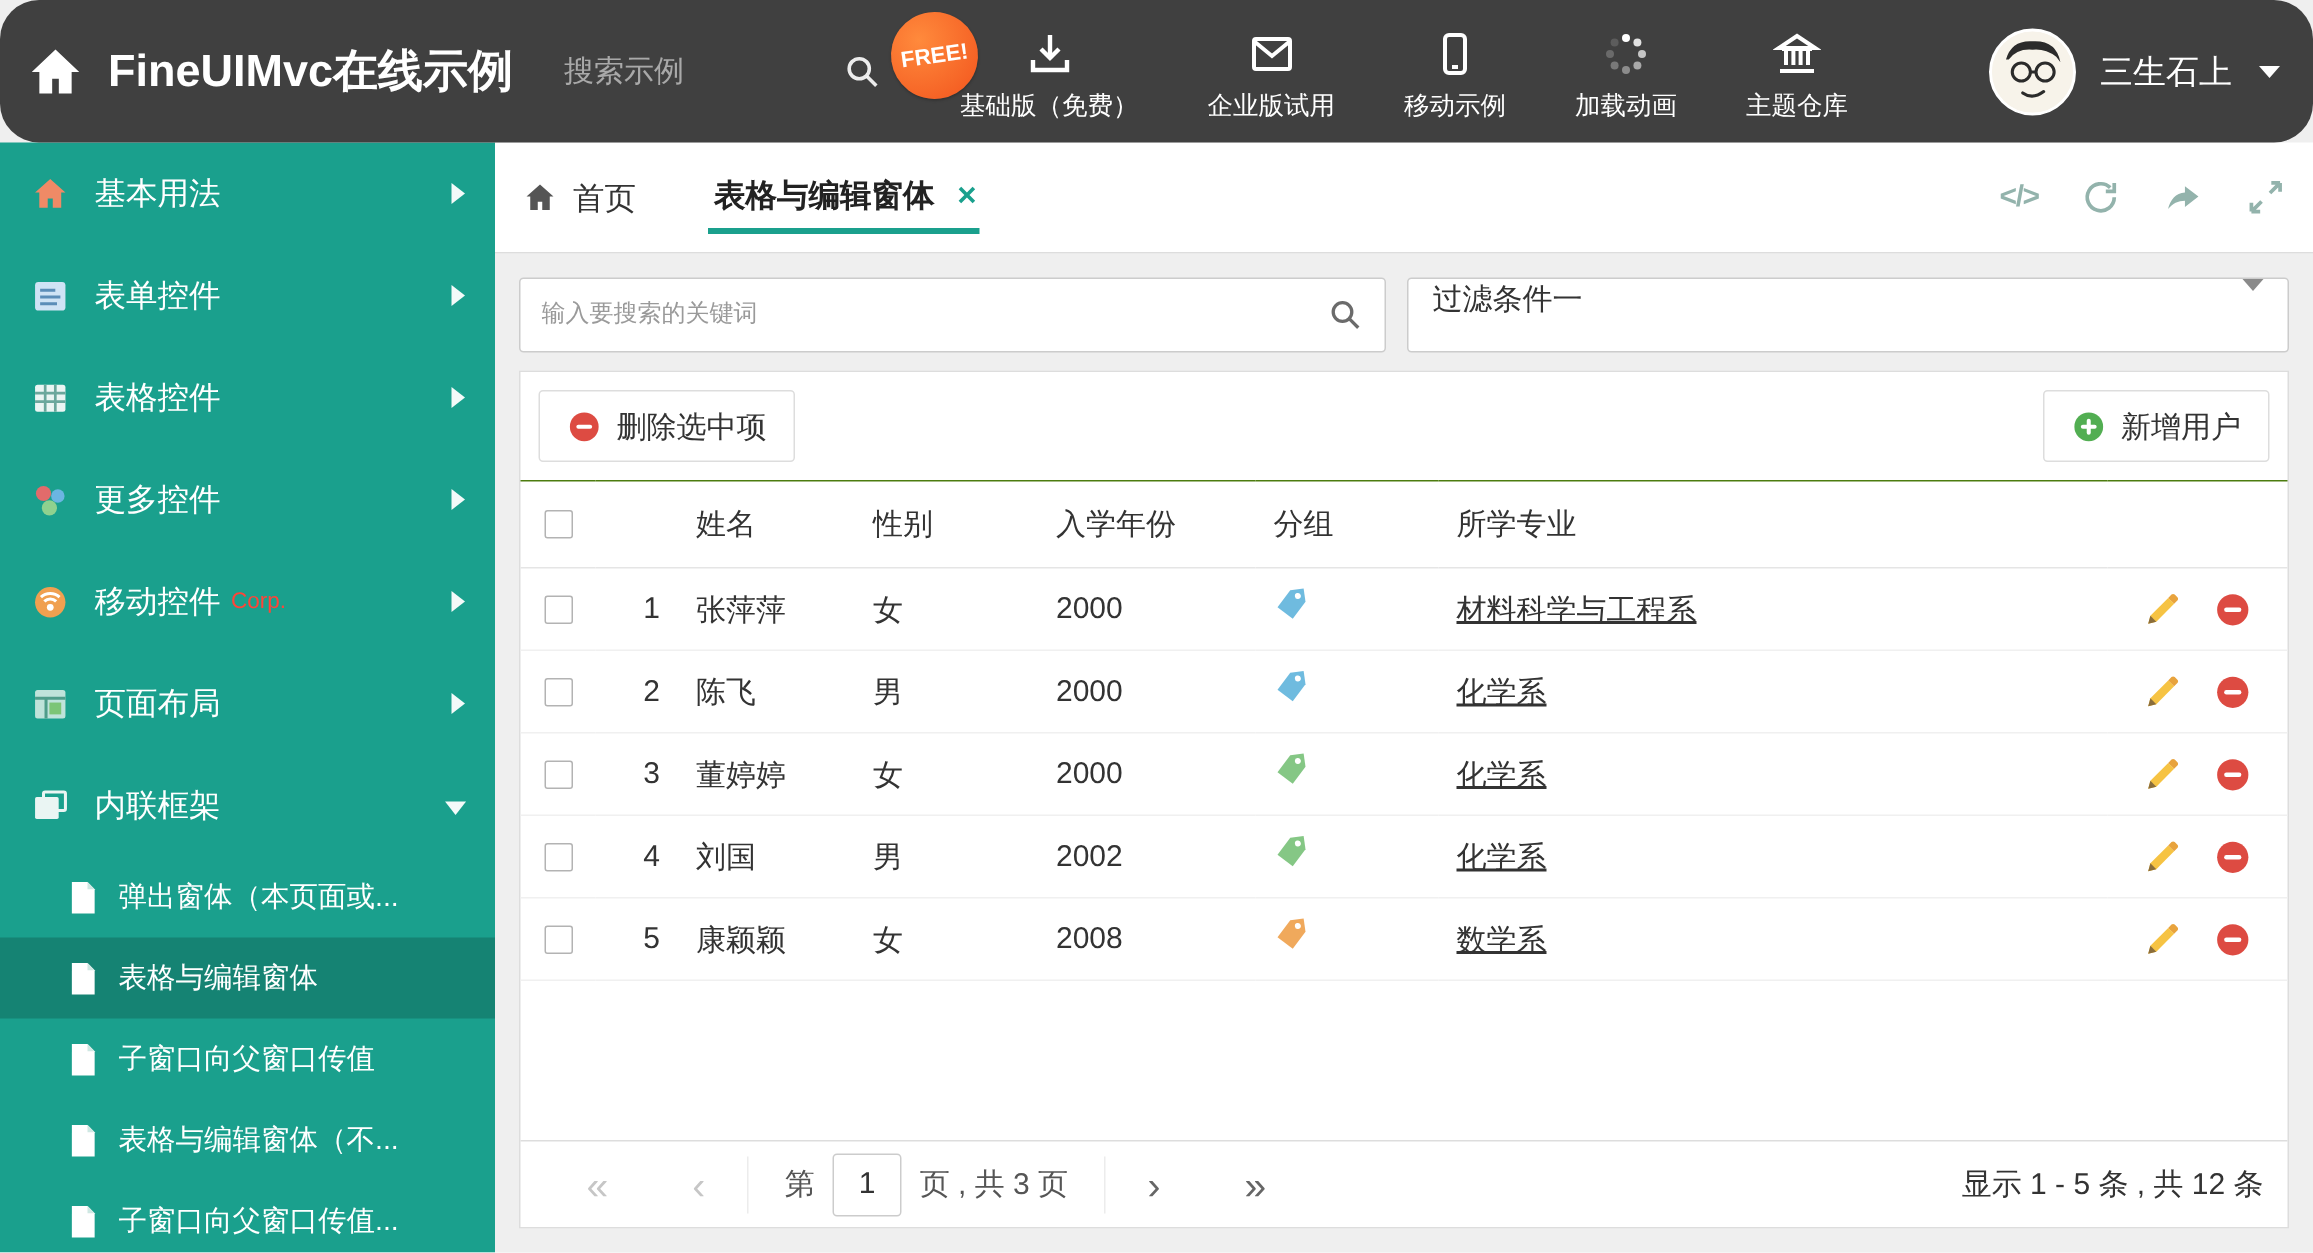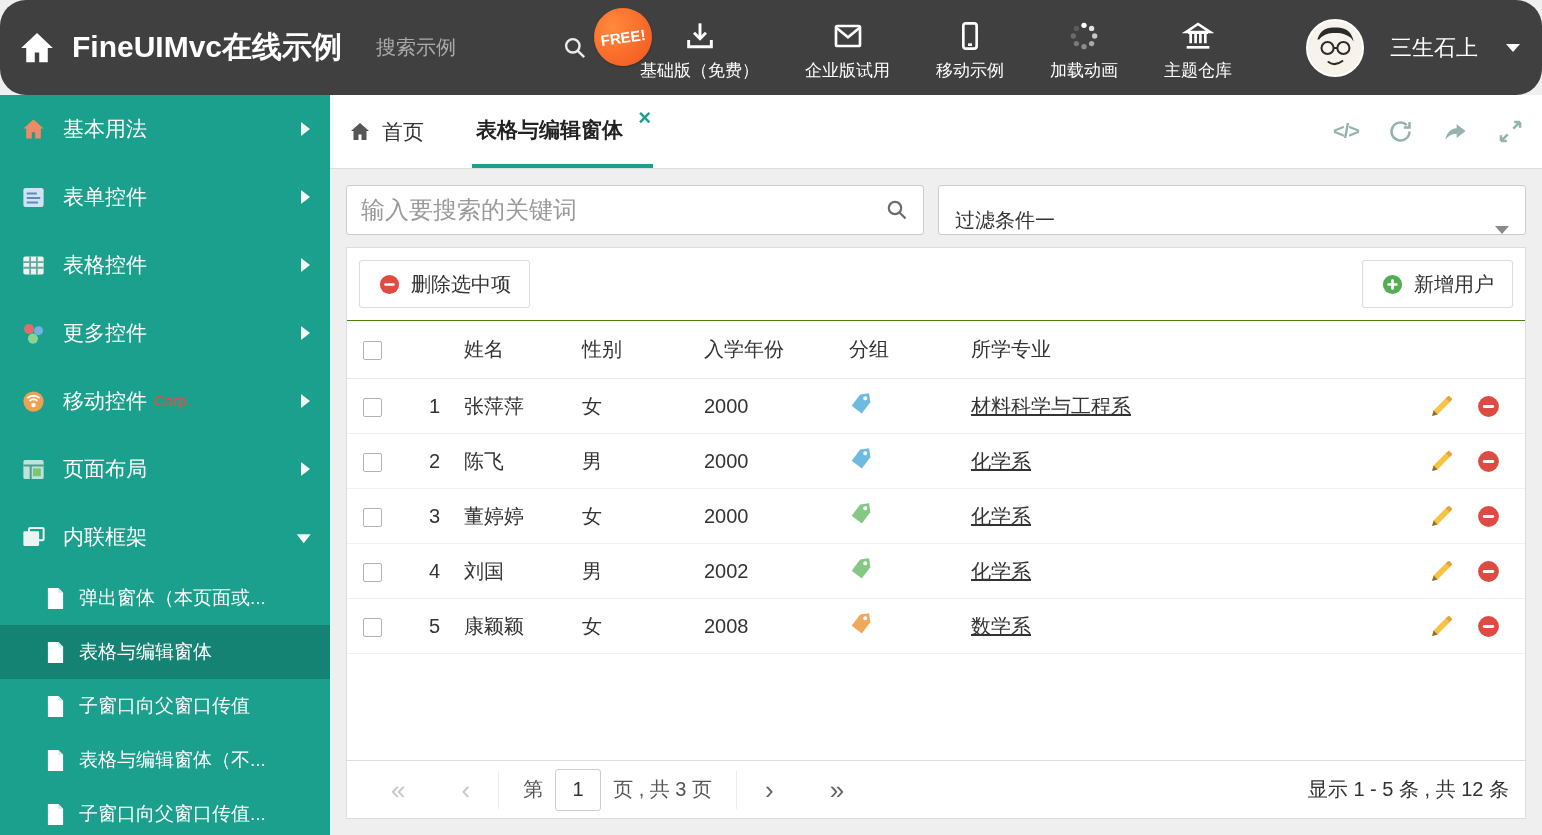--- a/index.html
+++ b/index.html
@@ -13,56 +13,56 @@
   .hsearch { margin-left:34px; width:212px; display:flex; align-items:center; cursor:text; }
   .hsearch-ph { color:rgba(255,255,255,.55); font-size:20px; }
   .hsearch-icon { margin-left:auto; width:26px; height:26px; color:rgba(255,255,255,.9); }
   .hnav { display:flex; margin-left:52px; align-items:flex-start; gap:46px; }
   .hnav-item { display:flex; flex-direction:column; align-items:center; gap:7px; cursor:pointer; position:relative; padding-top:6px; }
   .hnav-item .nicon { width:32px; height:32px; color:#fff; }
   .hnav-item .nlabel { font-size:17px; white-space:nowrap; }
   .free-badge { position:absolute; top:-6px; left:-46px; width:58px; height:58px; border-radius:50%;
     background:radial-gradient(circle at 35% 30%, #ff8a3c, #f2541d); display:flex; align-items:center; justify-content:center;
     font-size:15px; font-weight:bold; color:#fff; transform:rotate(-8deg); box-shadow:0 1px 2px rgba(0,0,0,.25); }
-  .huser { margin-left:auto; margin-right:22px; display:flex; align-items:center; gap:26px; cursor:pointer; }
+  .huser { margin-left:auto; margin-right:22px; display:flex; align-items:center; gap:16px; cursor:pointer; }
   .avatar { width:58px; height:58px; border-radius:50%; background:#f7f3ea; border:2px solid #fff; overflow:hidden; flex:none; }
   .huser-name { font-size:22px; }
   .caret-down { width:0; height:0; border-left:7px solid transparent; border-right:7px solid transparent; border-top:8px solid #fff; margin-left:2px; }
 
   
   .page-body { display:flex; height:740px;border-radius:19px; }
   .sidebar { width:330px; flex:none; background:#1aa08d; color:#fff; overflow:hidden; }
   .side-item { height:68px; display:flex; align-items:center; padding:0 20px; font-size:21px; cursor:pointer; }
   .side-item .sicon { width:27px; height:27px; margin-right:16px; flex:none; }
   .side-item .arrow { margin-left:auto; width:0; height:0; border-left:9px solid rgba(255,255,255,.95);
     border-top:7px solid transparent; border-bottom:7px solid transparent; }
   .side-item.expanded .arrow { transform:rotate(90deg); transform-origin:30% 50%; }
   .corp-badge { color:#ff4438; font-size:15px; margin-left:7px; position:relative; top:-1px; }
   .sub-item { height:54px; display:flex; align-items:center; padding-left:46px; font-size:19px; cursor:pointer; }
   .sub-item .ficon { width:19px; height:23px; margin-right:14px; flex:none; }
   .sub-item.active { background:rgba(0,0,0,.18); }
 
   
   .main { flex:1; display:flex; flex-direction:column; background:#efefef; min-width:0; }
-  .tabbar { height:74px; background:#fff; border-bottom:1px solid #ddd; display:flex; align-items:center; padding:0 18px; flex:none;justify-content:center; }
+  .tabbar { height:74px; background:#fff; border-bottom:1px solid #ddd; display:flex; align-items:center; padding:12px 18px; flex:none;justify-content:center; }
   .tab { display:flex; align-items:center; gap:10px; font-size:21px; color:#333; cursor:pointer; height:100%; }
   .tab .ticon { width:24px; height:24px; color:#555; }
   .tab-active { margin-left:48px; position:relative; font-weight:bold; color:#222; border-bottom:4px solid #1aa08d; padding:0 30px 0 4px; }
   .tab-close { position:absolute; top:12px; right:2px; color:#1aa08d; font-size:22px; font-weight:bold; line-height:1; cursor:pointer; }
   .tab-tools { margin-left:auto; display:flex; align-items:center; gap:28px; color:#93b3ac; }
   .tool-icon { width:27px; height:27px; cursor:pointer; }
   .tool-code { font-size:20px; font-weight:bold; cursor:pointer; letter-spacing:-1px; }
 
   .filter-row { display:flex; gap:14px; padding:16px 16px 12px; flex:none; }
   .search-box { flex:0 0 578px; height:50px; background:#fff; border:1px solid #ccc; border-radius:3px; display:flex; align-items:center; padding:0 4px 0 2px; }
-  .search-box input { border:0; outline:0; flex:1; height:100%; font-size:24px; padding:0 12px; color:#8b5cf6; font-family:inherit; background:transparent; }
+  .search-box input { border:0; outline:0; flex:1; height:100%; font-size:16px; padding:0 12px; color:#8b5cf6; font-family:inherit; background:transparent; }
   .search-box input::placeholder { color:#9a9a9a; }
   .search-btn { width:44px; height:44px; display:flex; align-items:center; justify-content:center; color:#6b6b6b; cursor:pointer; }
   .search-btn svg { width:24px; height:24px; }
-  .dropdown { flex:1; height:50px; background:#fff; border:1px solid #ccc; border-radius:3px; display:flex; align-items:flex-end; padding:0 16px; font-size:20px; color:#333; cursor:pointer; }
+  .dropdown { flex:1; height:50px; background:#fff; border:1px solid #ccc; border-radius:3px; display:flex; align-items:flex-start; padding:0 16px; font-size:20px; color:#333; cursor:pointer; }
   .dropdown .dcaret { margin-left:auto; width:0; height:0; border-left:7px solid transparent; border-right:7px solid transparent; border-top:8px solid #8a8a8a; }
 
   .panel { margin:0 16px 16px; background:#fff; border:1px solid #ddd; flex:1; display:flex; flex-direction:column; min-height:0; }
   .panel-toolbar { padding:12px; display:flex; align-items:center; flex:none; }
   .btn { display:inline-flex; align-items:center; gap:10px; border:1px solid #ddd; background:#fff; border-radius:3px;
     font-size:20px; color:#333; padding:0 18px; height:48px; cursor:pointer; font-family:inherit; }
   .btn svg { width:23px; height:23px; }
   .btn-add { margin-left:auto; }
 
   table.grid { width:100%; border-collapse:collapse; table-layout:fixed; flex:none; }

